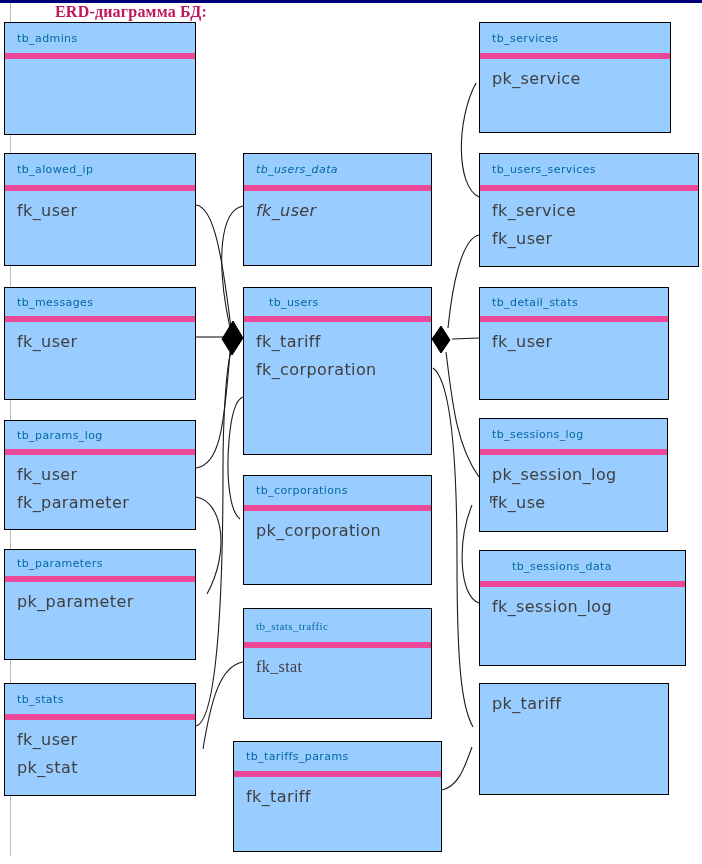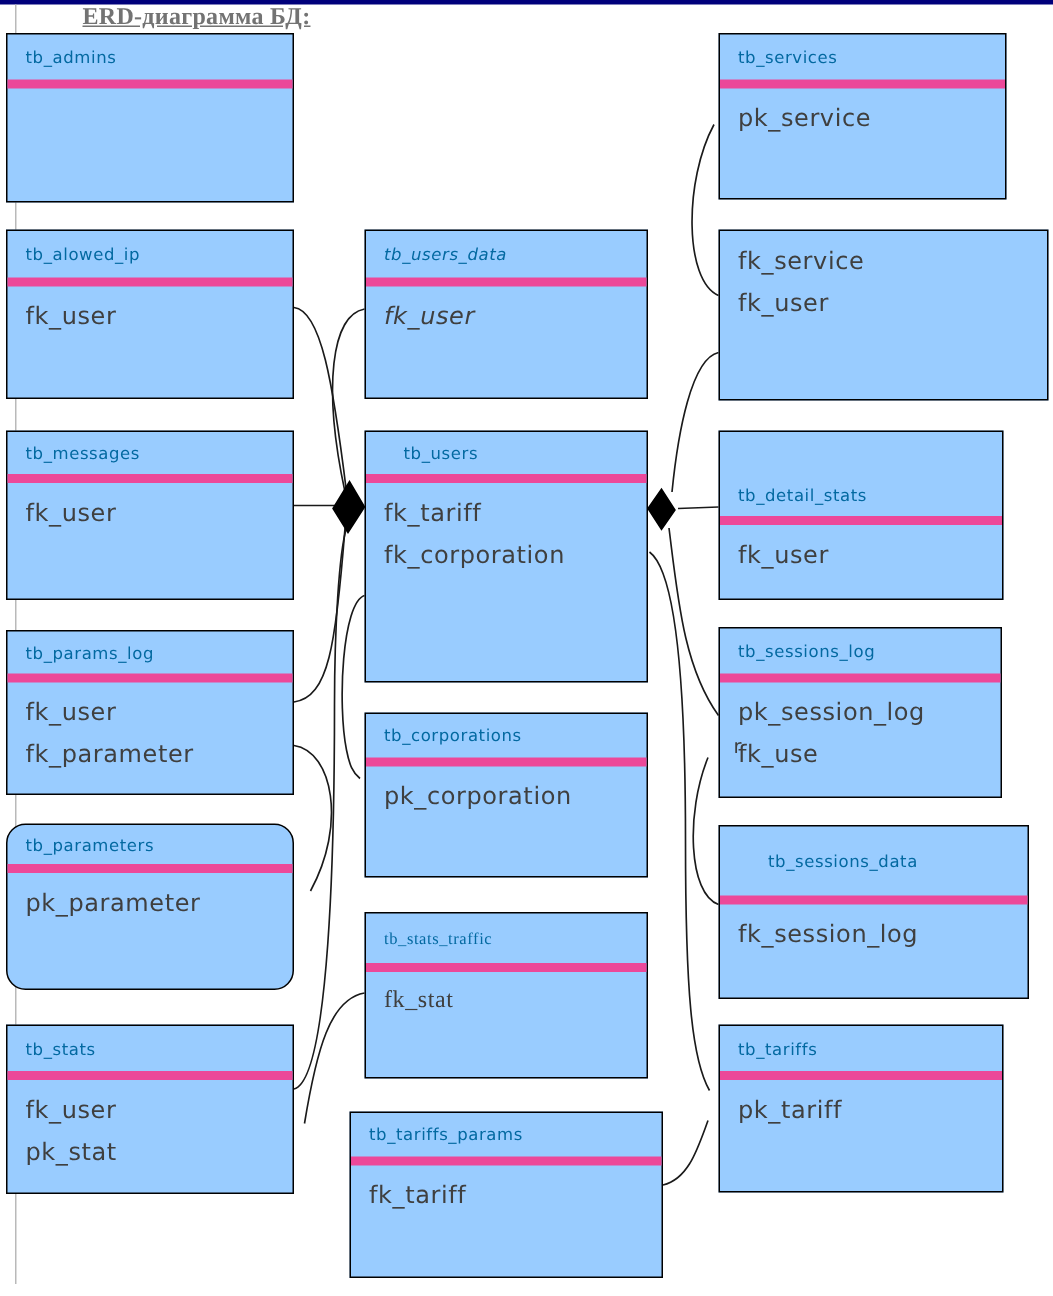--- a/index.html
+++ b/index.html
@@ -2,21 +2,21 @@
 <html><head>
 <meta charset="utf-8">
 <style>
   html,body{margin:0;padding:0;background:#ffffff;}
   #page{position:relative;width:702px;height:864px;background:#ffffff;overflow:hidden;
         font-family:"DejaVu Sans","Liberation Sans",sans-serif;}
   #top-rule{position:absolute;left:0;top:0;width:702px;height:3px;background:#00007b;}
   #margin-line{position:absolute;left:10px;top:3px;width:1px;height:853px;background:#b9b9b9;}
   #page-title{position:absolute;left:55px;top:3px;
       font-family:"Liberation Serif","DejaVu Serif",serif;font-weight:bold;font-size:16px;
-      color:#737373;text-decoration:underline;letter-spacing:0.2px;}
+      color:#be185d;letter-spacing:0.2px;}
   .tbl{position:absolute;background:#99ccff;border:1px solid #000000;box-sizing:border-box;}
   .tbl .hdr{border-bottom:6px solid #ec4899;box-sizing:border-box;
       padding-left:12px;display:flex;align-items:center;
       color:#0369a1;font-size:11px;letter-spacing:0.4px;white-space:nowrap;overflow:hidden;}
   .tbl .fld{height:28px;padding-left:12px;display:flex;align-items:center;
       color:#3f3f3f;font-size:16px;letter-spacing:0.4px;white-space:nowrap;}
   .tbl .fields{padding-top:5px;}
   .stray{position:absolute;color:#3f3f3f;font-size:13px;line-height:13px;}
   #connector-layer{position:absolute;left:0;top:0;width:702px;height:864px;pointer-events:none;}
   #connector-layer path.conn{fill:none;stroke:#1a1a1a;stroke-width:1.1px;}
@@ -47,21 +47,21 @@
           <div class="fld">fk_user</div>
         </div>
       </div>
       <div class="tbl" style="left: 4px; top: 420px; width: 192px; height: 110px;">
         <div class="hdr" style="height: 34px;">tb_params_log</div>
         <div class="fields">
           <div class="fld">fk_user</div>
           <div class="fld">fk_parameter</div>
         </div>
       </div>
-      <div class="tbl" style="left: 4px; top: 549px; width: 192px; height: 111px; border-radius: 13px;">
+      <div class="tbl" style="left: 4px; top: 549px; width: 192px; height: 111px;">
         <div class="hdr" style="height: 32px;">tb_parameters</div>
         <div class="fields">
           <div class="fld">pk_parameter</div>
         </div>
       </div>
       <div class="tbl" style="left: 4px; top: 683px; width: 192px; height: 113px;">
         <div class="hdr" style="height: 36px;">tb_stats</div>
         <div class="fields">
           <div class="fld">fk_user</div>
           <div class="fld">pk_stat</div>
@@ -98,47 +98,47 @@
           <div class="fld">fk_tariff</div>
         </div>
       </div>
       <div class="tbl" style="left: 479px; top: 22px; width: 192px; height: 111px;">
         <div class="hdr" style="height: 36px;">tb_services</div>
         <div class="fields">
           <div class="fld">pk_service</div>
         </div>
       </div>
       <div class="tbl" style="left: 479px; top: 153px; width: 220px; height: 114px;">
+        <div class="hdr" style="height: 37px;">tb_users_services</div>
         <div class="fields">
           <div class="fld">fk_service</div>
           <div class="fld">fk_user</div>
         </div>
       </div>
       <div class="tbl" style="left: 479px; top: 287px; width: 190px; height: 113px;">
-        <div class="hdr" style="height: 34px; margin-top: 28px;">tb_detail_stats</div>
+        <div class="hdr" style="height: 34px;">tb_detail_stats</div>
         <div class="fields">
           <div class="fld">fk_user</div>
         </div>
       </div>
       <div class="tbl" style="left: 479px; top: 418px; width: 189px; height: 114px;">
         <div class="hdr" style="height: 36px;">tb_sessions_log</div>
         <div class="fields">
           <div class="fld">pk_session_log</div>
           <div class="fld">fk_use</div>
         </div>
         <span class="stray" style="left: 9px; top: 73px;">r</span>
       </div>
       <div class="tbl" style="left: 479px; top: 550px; width: 207px; height: 116px;">
-        <div class="hdr" style="height: 52px; padding-left: 32px;">tb_sessions_data</div>
+        <div class="hdr" style="height: 36px; padding-left: 32px;">tb_sessions_data</div>
         <div class="fields">
           <div class="fld">fk_session_log</div>
         </div>
       </div>
       <div class="tbl" style="left: 479px; top: 683px; width: 190px; height: 112px;">
-        <div class="hdr" style="height: 36px;">tb_tariffs</div>
         <div class="fields">
           <div class="fld">pk_tariff</div>
         </div>
       </div>
     </div>
 
   <svg id="connector-layer" viewBox="0 0 702 864" xmlns="http://www.w3.org/2000/svg">
     <defs>
       <marker id="arrowhead" markerUnits="userSpaceOnUse" markerWidth="20" markerHeight="16" refX="0" refY="0" orient="auto">
         <path d="M0,0 L-14,-5.8 L-9.5,0 L-14,5.8 Z" fill="#000000"></path>

